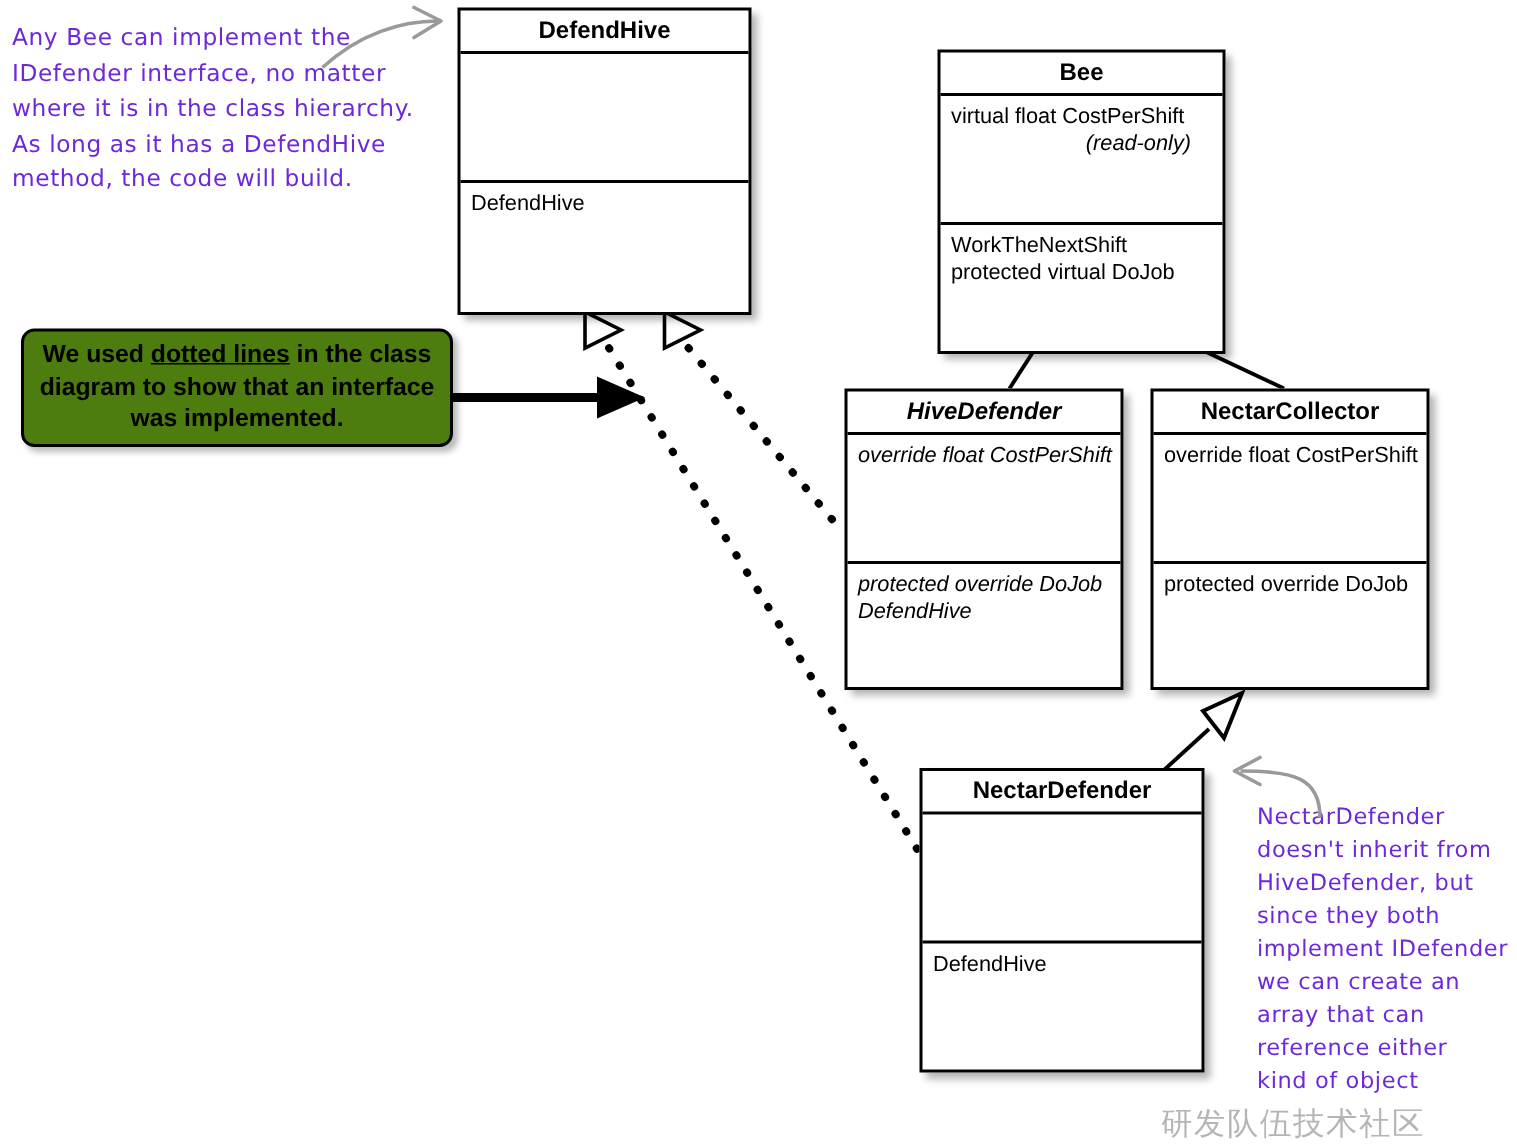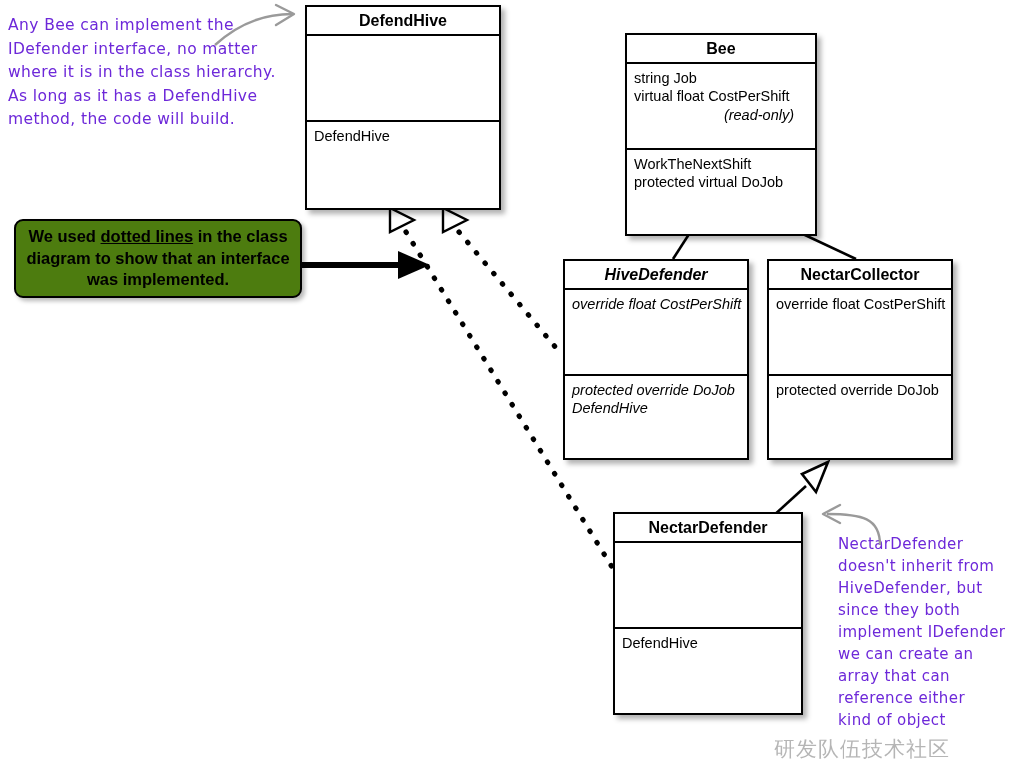--- a/index.html
+++ b/index.html
@@ -169,21 +169,20 @@
     <div class="uml-title">DefendHive</div>
     <div class="uml-section uml-attrs" style="height:86px;"></div>
     <div class="uml-section uml-methods">
       <div class="uml-line">DefendHive</div>
     </div>
   </div>
 
   <div class="uml-box" id="box-bee" style="left:625px; top:5px; width:192px; height:203px;margin-top:28px;">
     <div class="uml-title">Bee</div>
     <div class="uml-section uml-attrs" style="height:86px;">
-      <div class="uml-line">string Job</div>
       <div class="uml-line">virtual float CostPerShift</div>
       <div class="uml-line readonly">(read-only)</div>
     </div>
     <div class="uml-section uml-methods">
       <div class="uml-line">WorkTheNextShift</div>
       <div class="uml-line">protected virtual DoJob</div>
     </div>
   </div>
 
   <div class="uml-box" id="box-hivedefender" style="left:563px; top:259px; width:186px; height:201px;font-style:italic;">

